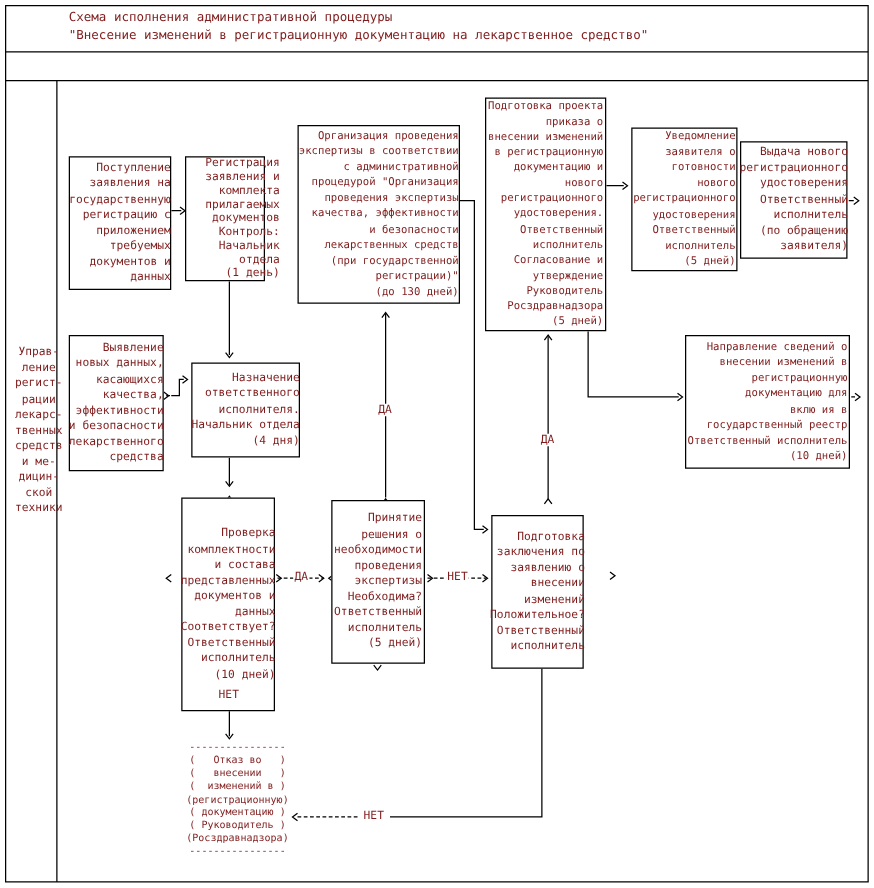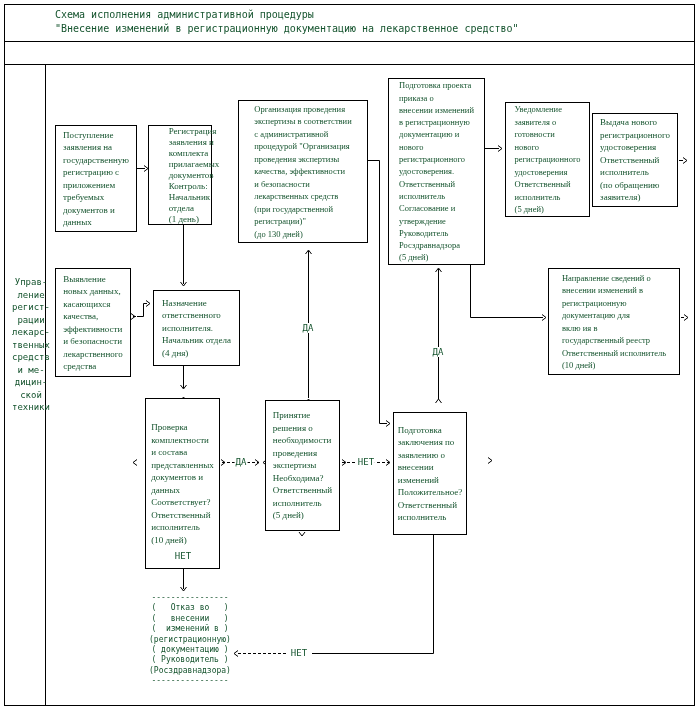--- a/index.html
+++ b/index.html
@@ -1,26 +1,26 @@
 <!DOCTYPE html>
 <html><head>
 <meta charset="utf-8">
 <style>
   html,body{margin:0;padding:0;background:#fff;}
   #page{position:relative;width:699px;height:710px;background:#fff;
-        font-family:"DejaVu Sans Mono","Liberation Mono",monospace;color:#14532d;overflow:hidden;}
+        font-family:"DejaVu Sans Mono","Liberation Mono",monospace;color:#7f1d1d;overflow:hidden;}
   #wires{position:absolute;left:0;top:0;width:699px;height:710px;}
   #wires path, #wires line, #wires rect{stroke:#000;stroke-width:1;fill:none;}
   .dash{stroke-dasharray:3 2;}
   .title-line{position:absolute;left:55px;font-size:10px;line-height:14px;white-space:pre;}
   .vlabel{position:absolute;left:6px;top:276px;width:50px;text-align:center;
           font-size:9px;line-height:12.5px;white-space:pre;}
   .box{position:absolute;border:1px solid #000;background:#fff;box-sizing:border-box;
        display:flex;flex-direction:column;justify-content:center;align-items:center;
-       text-align:left;font-size:9px;line-height:12.5px;white-space:pre;font-family:Liberation Serif, serif;}
+       text-align:right;font-size:9px;line-height:12.5px;white-space:pre;}
   .small{font-size:8.5px;}
   .lh11{line-height:11px;padding-left:28px;}
   .ghost{position:absolute;background:#fff;text-align:center;font-size:8px;line-height:10.4px;
          white-space:pre;}
   .edge-label{position:absolute;transform:translate(-50%,-50%);background:#fff;
               font-size:9px;line-height:10px;padding:0 1px;white-space:pre;}
 </style>
 </head>
 <body>
 

